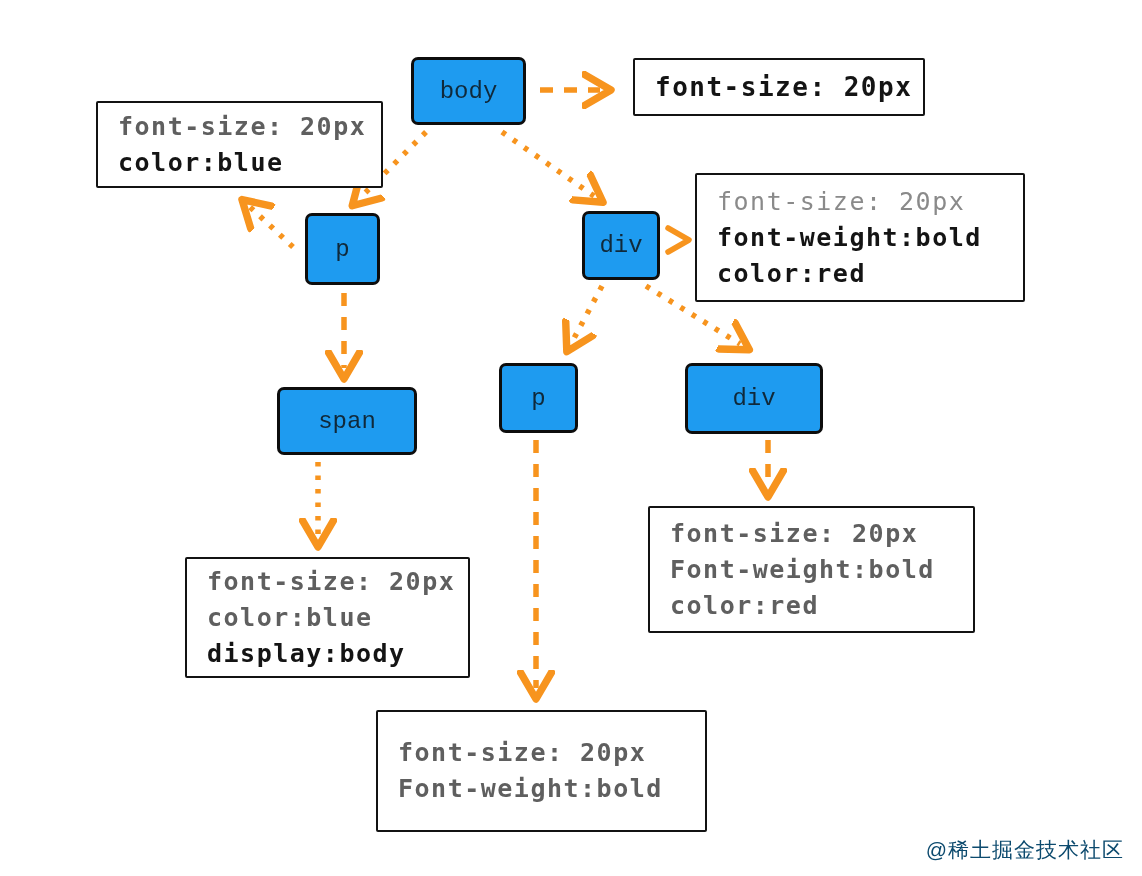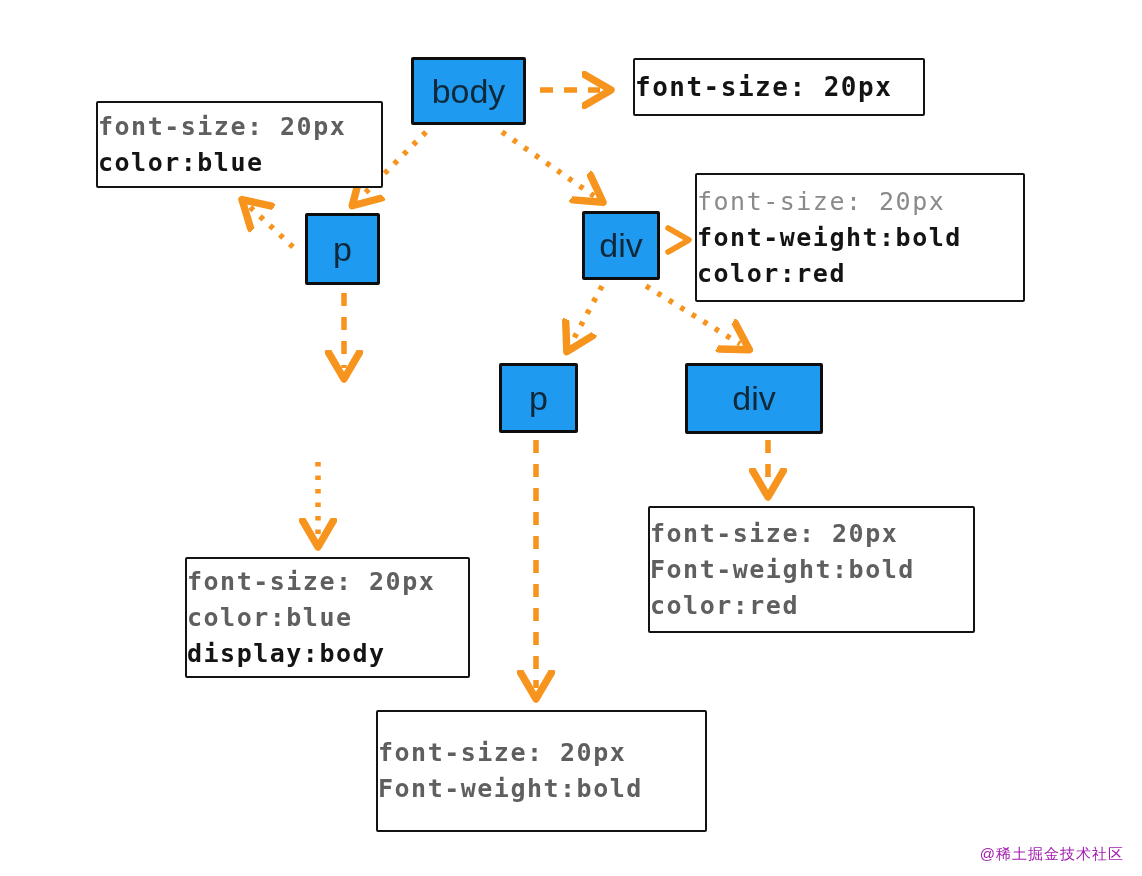--- a/index.html
+++ b/index.html
@@ -14,39 +14,39 @@
   #arrows {
     position: absolute;
     left: 0; top: 0;
     width: 1142px; height: 876px;
     pointer-events: none;
   }
   .node {
     position: absolute;
     background: #1e9bf0;
     border: 3px solid #0d0d0d;
-    border-radius: 2px;
+    border-radius: 7px;
     display: flex;
     align-items: center;
     justify-content: center;
     color: #10293a;
-    font-size: 34px;
-    font-family: Liberation Sans, sans-serif;
+    font-size: 24px;
+    font-family: Liberation Mono, monospace;
     box-sizing: border-box;
   }
   .styles-box {
     position: absolute;
     background: #ffffff;
     border: 2.5px solid #131313;
     border-radius: 2px;
     box-sizing: border-box;
     display: flex;
     flex-direction: column;
     justify-content: center;
-    padding: 4px 0;
+    padding: 4px 20px;
     font-family: "DejaVu Sans Mono", "Liberation Mono", monospace;
   }
   .styles-line {
     font-size: 25px;
     line-height: 36px;
     letter-spacing: 1.5px;
     white-space: nowrap;
     font-weight: bold;
     color: #141414;
   }
@@ -67,22 +67,22 @@
   #box-p1    { left: 96px;  top: 101px; width: 287px; height: 87px; }
   #box-div1  { left: 695px; top: 173px; width: 330px; height: 129px; }
   #box-span1 { left: 185px; top: 557px; width: 285px; height: 121px; }
   #box-p2    { left: 376px; top: 710px; width: 331px; height: 122px; }
   #box-div2  { left: 648px; top: 506px; width: 327px; height: 127px; }
 
   #watermark {
     position: absolute;
     right: 18px;
     bottom: 12px;
-    color: #a21caf;
-    font-size: 15px;
+    color: #0c4a6e;
+    font-size: 21px;
     letter-spacing: 1px;
     font-family: "Liberation Sans", sans-serif;
   }
 </style>
 </head>
 <body>
 
 <div id="canvas">
 
   <svg id="arrows" viewBox="0 0 1142 876" xmlns="http://www.w3.org/2000/svg">
@@ -107,20 +107,23 @@
   </svg>
 
   <div class="node" id="node-body">
     <span>body</span>
   </div>
   <div class="node" id="node-p1">
     <span>p</span>
   </div>
   <div class="node" id="node-div1">
     <span>div</span>
+  </div>
+  <div class="node" id="node-span1">
+    <span>span</span>
   </div>
   <div class="node" id="node-p2">
     <span>p</span>
   </div>
   <div class="node" id="node-div2">
     <span>div</span>
   </div>
 
   <div class="styles-box" id="box-body">
     <div class="styles-line" style="font-size:26px;" data-style="own">font-size: 20px</div>

